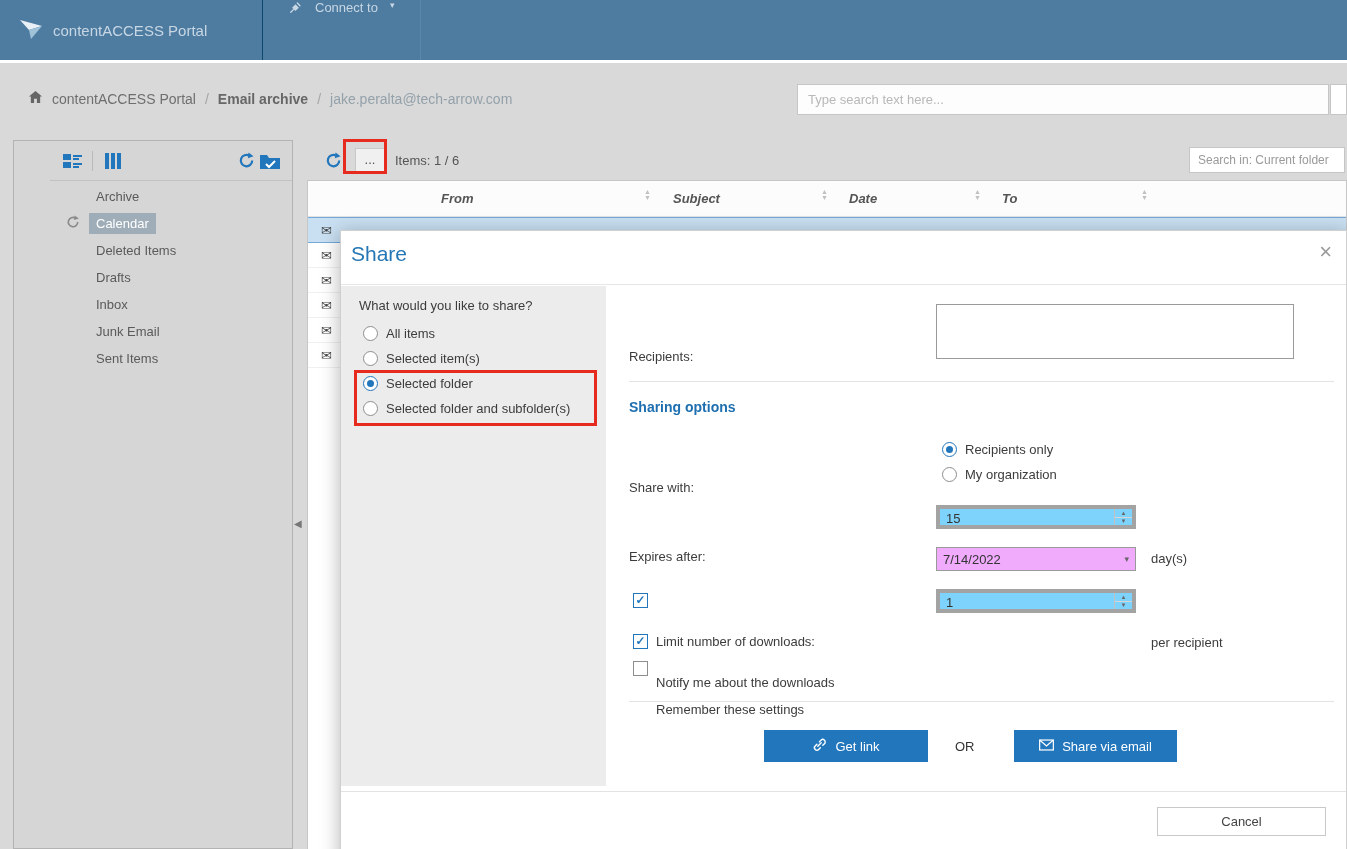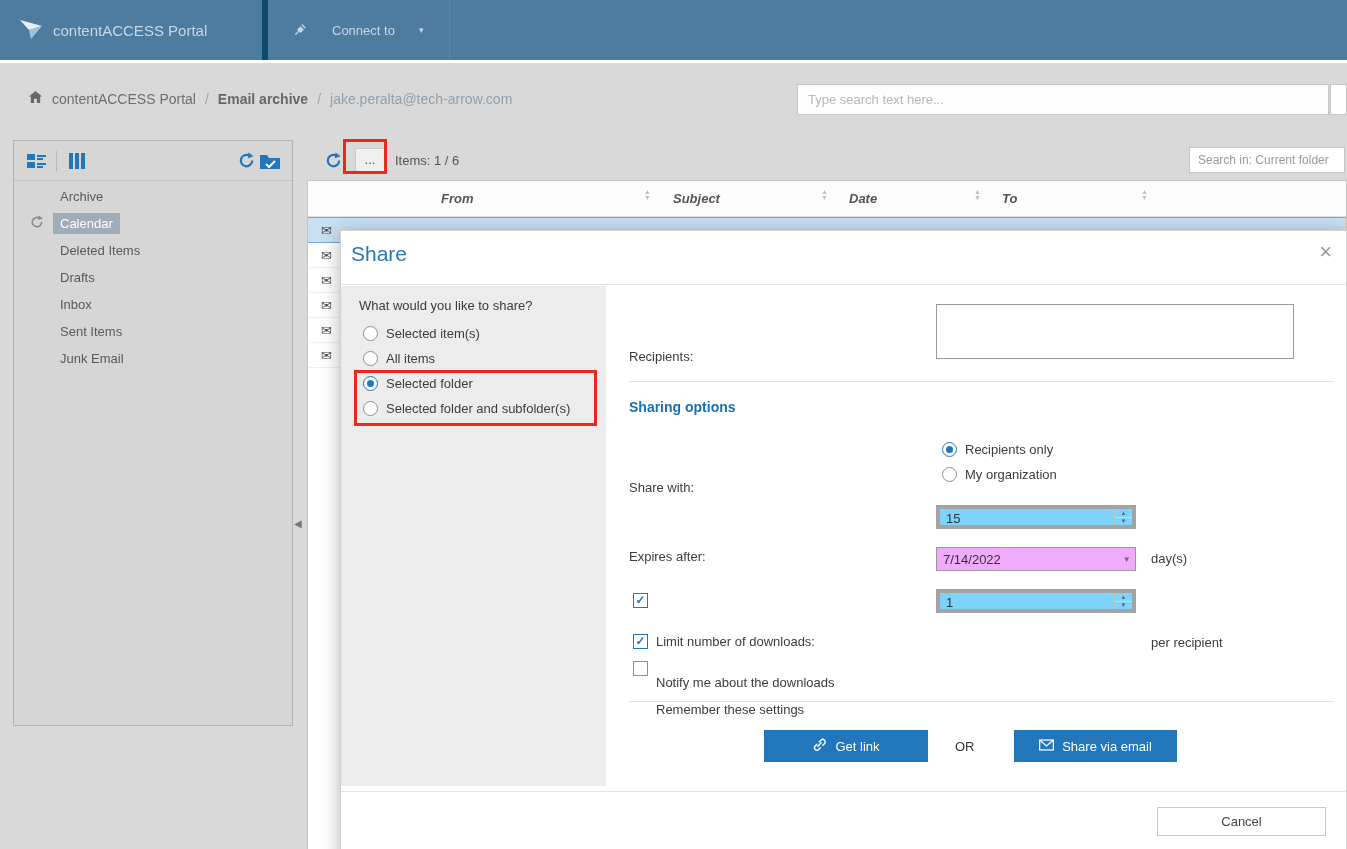--- a/index.html
+++ b/index.html
@@ -9,35 +9,35 @@
     background:#d9d9d9;
     position:relative;
     overflow:hidden;
     color:#555;
   }
 
   
   .navbar { position:absolute; top:0; left:0; width:1347px; height:60px; background:#4e7ba0; display:flex; align-items:stretch; }
   .navbar-gap { position:absolute; top:60px; left:0; width:1347px; height:3px; background:#ffffff; }
   .brand { display:flex; align-items:center; gap:9px; padding:0 18px; width:262px; color:#c7d7e4; font-size:15px; }
-  .connect { display:flex; align-items:center; gap:24px; padding:0 26px; border-left:6px solid #0c4a6e; border-right:1px solid #5d87a9; color:#c7d7e4; font-size:13px; cursor:pointer; }
+  .connect { display:flex; gap:12px; padding:0 26px; border-left:1px solid #0c4a6e; border-right:1px solid #5d87a9; color:#c7d7e4; font-size:13px; cursor:pointer; }
   .connect .caret { font-size:9px; color:#c7d7e4; }
 
   
   .breadcrumb { position:absolute; top:90px; left:28px; display:flex; align-items:center; gap:9px; font-size:14px; }
   .bc-link { color:#6f6f6f; cursor:pointer; }
   .bc-link.strong { font-weight:bold; color:#676767; }
   .bc-sep { color:#a5a5a5; }
   .bc-user { color:#94a1aa; }
   .bc-search { position:absolute; top:84px; left:797px; width:532px; height:31px; border:1px solid #c6c6c6; background:#fdfdfd; padding:0 10px; font-size:13px; color:#555; font-family:"Liberation Sans",sans-serif; }
   .bc-search::placeholder { color:#b8b8b8; }
   .bc-search-stub { position:absolute; top:84px; left:1330px; width:17px; height:31px; background:#fff; border:1px solid #c6c6c6; }
 
   
-  .sidebar { position:absolute; top:140px; left:13px; width:280px; height:586px; background:#d6d6d6; border:1px solid #b3b3b3; }
+  .sidebar { position:absolute; top:140px; left:13px; width:280px; height:709px; background:#d6d6d6; border:1px solid #b3b3b3;padding-left:36px; }
   .side-toolbar { height:40px; border-bottom:1px solid #c2c2c2; display:flex; align-items:center; padding:0 10px; }
   .view-icons { display:flex; align-items:center; gap:6px; }
   .view-icons .sep { width:1px; height:20px; background:#b9b9b9; margin:0 2px; }
   .side-toolbar .spacer { flex:1; }
   .tool-ic { display:flex; align-items:center; justify-content:center; width:24px; height:24px; cursor:pointer; }
   .tree { padding-top:2px; font-size:13px; color:#5a5a5a; }
   .tree-item { height:27px; display:flex; align-items:center; padding-left:39px; position:relative; cursor:pointer; }
   .tree-item .flabel { padding:3px 7px; }
   .tree-item.selected .flabel { background:#9fadb8; color:#ffffff; }
   .cur-ic { position:absolute; left:16px; top:5px; }
@@ -194,24 +194,24 @@
     <div class="tree-item">
       <span class="flabel">Deleted Items</span>
     </div>
     <div class="tree-item">
       <span class="flabel">Drafts</span>
     </div>
     <div class="tree-item">
       <span class="flabel">Inbox</span>
     </div>
     <div class="tree-item">
+      <span class="flabel">Junk Email</span>
+    </div>
+    <div class="tree-item">
       <span class="flabel">Sent Items</span>
-    </div>
-    <div class="tree-item">
-      <span class="flabel">Junk Email</span>
     </div>
   </div>
 </aside>
 <span class="collapse-handle">◀</span>
 
 <main class="main">
   <div class="main-toolbar">
     <span class="tool-ic">
       <svg width="17" height="17" viewBox="0 0 17 17">
           <path d="M14.2 8.5 A5.7 5.7 0 1 1 11.3 3.6" fill="none" stroke="#2276bc" stroke-width="2.2"></path>
@@ -270,25 +270,25 @@
   <div class="m-header">
     <span class="m-title">Share</span>
     <span class="m-close">×</span>
   </div>
 
   <div class="m-left">
     <div class="m-question">What would you like to share?</div>
     <div class="m-radios">
       <div class="radio-row">
         <span class="radio"></span>
-        <span class="radio-lb">Selected item(s)</span>
+        <span class="radio-lb">All items</span>
       </div>
       <div class="radio-row">
         <span class="radio"></span>
-        <span class="radio-lb">All items</span>
+        <span class="radio-lb">Selected item(s)</span>
       </div>
       <div class="radio-row">
         <span class="radio sel"></span>
         <span class="radio-lb">Selected folder</span>
       </div>
       <div class="radio-row">
         <span class="radio"></span>
         <span class="radio-lb">Selected folder and subfolder(s)</span>
       </div>
     </div>

